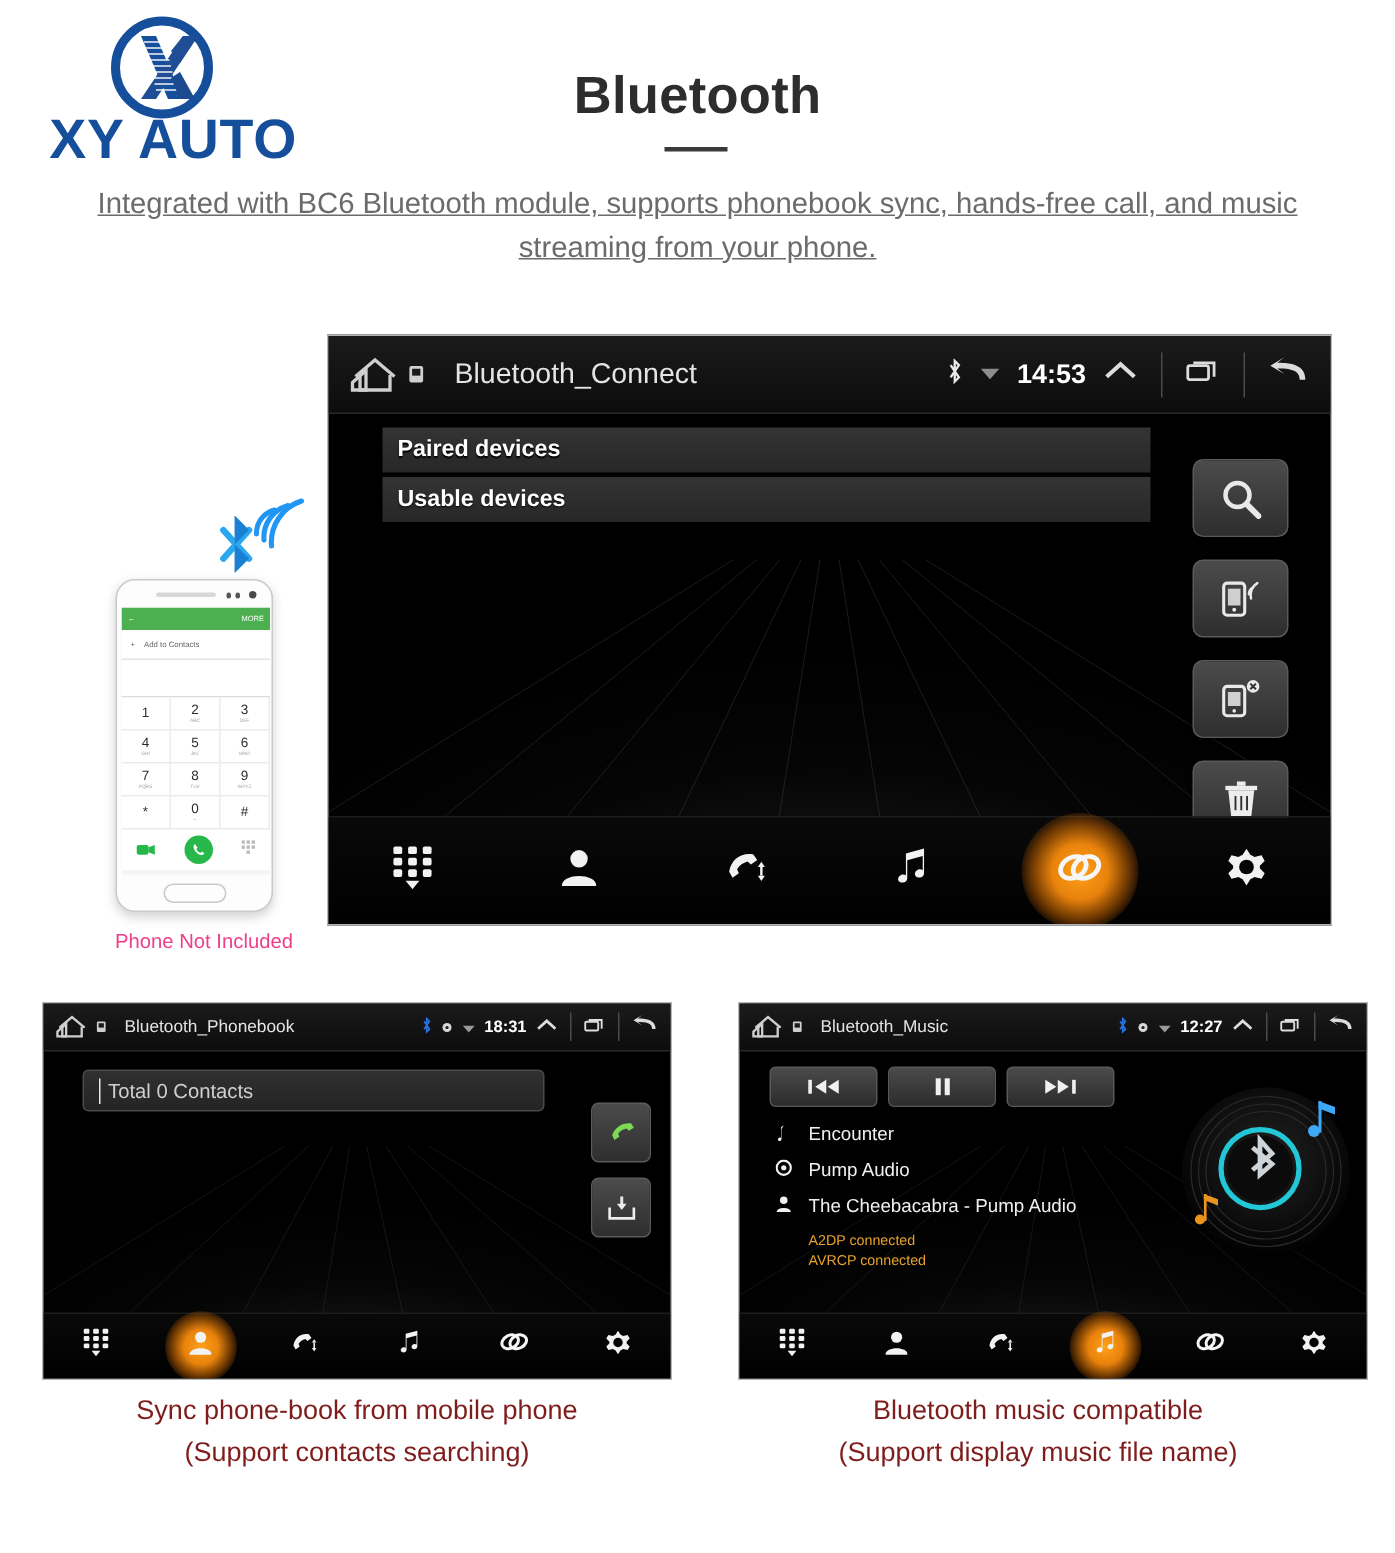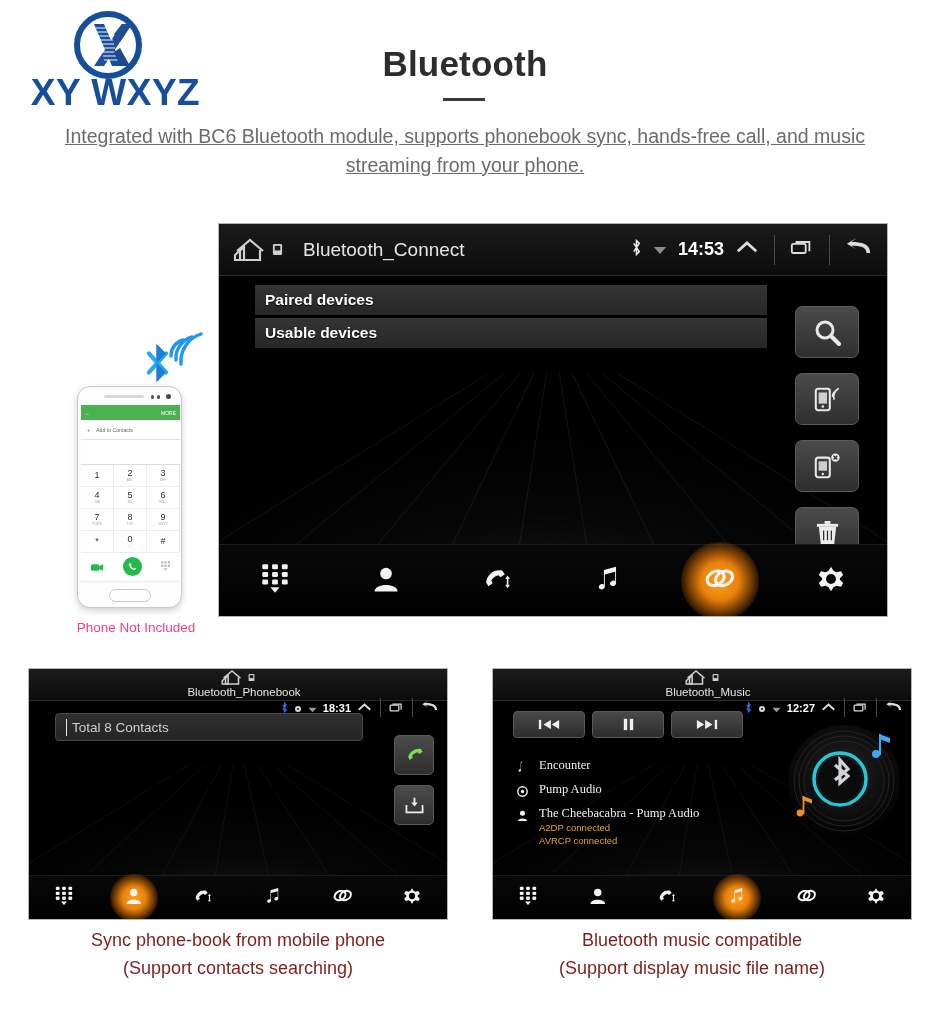--- a/index.html
+++ b/index.html
@@ -168,21 +168,21 @@
   }
   .phone-caption {
     position: absolute; left: 16px; top: 300px; width: 190px;
     text-align: center; font-size: 13.5px; color: #ef3e8a;
   }
 
   
   .unit-small { width: 420px; height: 252px; }
   .unit-left  { left: 28px;  top: 668px; }
   .unit-right { left: 492px; top: 668px; }
-  .unit-small .statusbar { height: 32px; padding: 0 8px; flex-direction: column; }
+  .unit-small .statusbar { height: 32px; padding: 0 8px; }
   .unit-small .sb-title { font-size: 11.5px; margin-left: 12px; }
   .unit-small .sb-time { font-size: 11px; }
   .unit-small .sb-divider { height: 19px; margin: 0 2px; }
   .unit-small .navbar { height: 44px; }
 
   .searchfield {
     position: absolute; left: 26px; top: 44px; width: 308px; height: 28px;
     background: linear-gradient(#303030, #242424);
     border: 1px solid #4a4a4a; border-radius: 4px;
     display: flex; align-items: center; padding-left: 10px;
@@ -196,22 +196,22 @@
   
   .transport { position: absolute; left: 20px; top: 42px; display: flex; gap: 7px; }
   .tbtn {
     width: 72px; height: 27px; border-radius: 4px;
     background: linear-gradient(#4a4a4a, #2c2c2c);
     border: 1px solid #585858;
     display: flex; align-items: center; justify-content: center;
   }
   .trackinfo { position: absolute; left: 22px; top: 80px; }
   .trackrow {
-    display: flex; align-items: flex-end; gap: 10px;
-    color: #f0f0f0; font-size: 12.5px; height: 24px; font-family: Liberation Serif, serif;
+    display: flex; align-items: flex-start; gap: 10px;
+    color: #f0f0f0; font-size: 12.5px; height: 24px;
   }
   .trackrow .ti { width: 14px; display: flex; justify-content: center; }
   .status-orange { color: #e8a12c; font-size: 9.5px; line-height: 13px; margin-left: 24px; }
   .vinyl { position: absolute; right: 8px; top: 52px; width: 125px; height: 125px; }
 
   .caption {
     position: absolute; text-align: center;
     font-size: 18px; color: #7f1d1d; line-height: 28px; width: 420px;
   }
   .cap-left  { left: 28px;  top: 926px; }
@@ -238,21 +238,21 @@
           <line x1="30" y1="36" x2="44" y2="36"></line>
             <line x1="31" y1="40" x2="45" y2="40"></line>
           <line x1="32" y1="44" x2="46" y2="44"></line>
             <line x1="33" y1="48" x2="47" y2="48"></line>
           <line x1="34" y1="52" x2="48" y2="52"></line>
         </g>
         <path d="M52 16 L62 16 L50 34 L44 26 Z" fill="#1f4e96"></path>
         <path d="M44 44 L50 40 L60 58 L50 58 Z" fill="#1b4a8f"></path>
       </svg>
     </div>
-    <div class="logo-text">XY WXYZ</div>
+    <div class="logo-text">XY AUTO</div>
   </div>
 
   <div class="title">Bluetooth</div>
   <div class="title-rule"></div>
   <div class="subtitle">Integrated with BC6 Bluetooth module, supports phonebook sync, hands-free call, and music streaming from your phone.</div>
 
   <div class="phone-wrap">
     <div class="bt-wave">
       <svg viewBox="0 0 70 55" width="70" height="55">
         <g fill="none" stroke="#2196f3" stroke-width="3.4" stroke-linecap="round">
@@ -595,21 +595,21 @@
         <span>
           <svg viewBox="0 0 30 22" width="18" height="13">
               <path d="M27 17 C27 7 18 5 7 5 L12 1 L2 7 L12 13 L7 9 C16 9 23 10 23 17 Z" fill="#dcdcdc"></path>
             </svg>
         </span>
       </span>
     </div>
 
     <div class="searchfield">
       <span class="caret"></span>
-      <span>Total 8 Contacts</span>
+      <span>Total 0 Contacts</span>
     </div>
 
     <div class="rail">
       <div class="railbtn">
         <svg viewBox="0 0 24 24" width="21" height="21">
             <path d="M4 9 C9 5 16 5 21 9 L21 13 L16.5 13 L16 10.5 C13.5 9.5 11 9.5 8.5 10.5 L8 13 L3.5 13 Z" fill="#7ed957" transform="rotate(-32 12 10)"></path>
           </svg>
       </div>
       <div class="railbtn">
         <svg viewBox="0 0 26 24" width="21" height="20">

